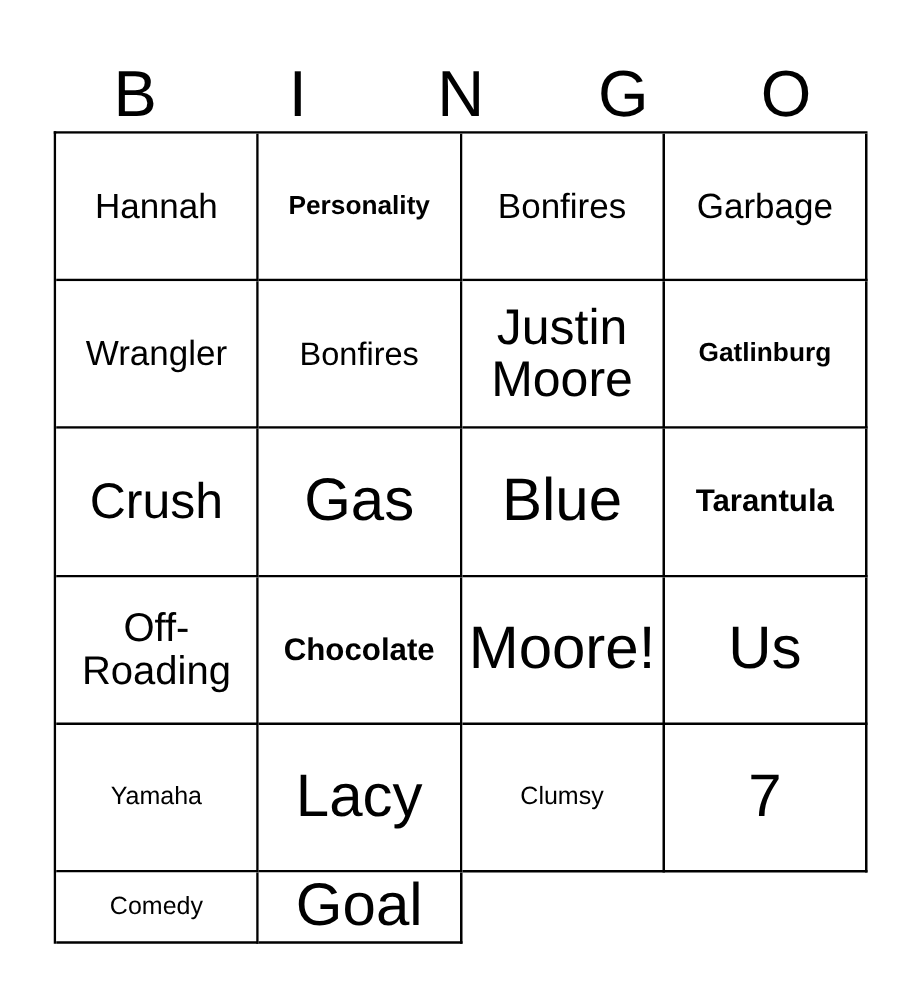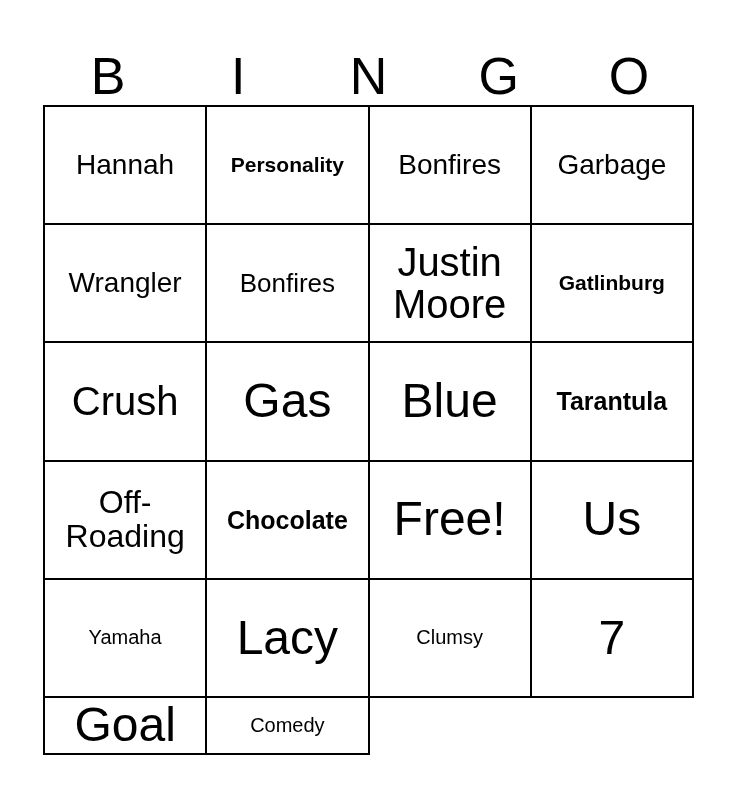--- a/index.html
+++ b/index.html
@@ -145,38 +145,38 @@
       <div class="cell">
         <span class="cell-text fs-sm">Tarantula</span>
       </div>
       <div class="cell">
         <span class="cell-text fs-lg">Off-Roading</span>
       </div>
       <div class="cell">
         <span class="cell-text fs-sm">Chocolate</span>
       </div>
       <div class="cell">
-        <span class="cell-text fs-xxl">Free!</span>
+        <span class="cell-text fs-xxl">Moore!</span>
       </div>
       <div class="cell">
         <span class="cell-text fs-xxl">Us</span>
       </div>
       <div class="cell">
         <span class="cell-text fs-md2">Yamaha</span>
       </div>
       <div class="cell">
         <span class="cell-text fs-xxl">Lacy</span>
       </div>
       <div class="cell">
         <span class="cell-text fs-md2">Clumsy</span>
       </div>
       <div class="cell">
         <span class="cell-text fs-xxl">7</span>
       </div>
       <div class="cell">
-        <span class="cell-text fs-xxl">Goal</span>
+        <span class="cell-text fs-md2">Comedy</span>
       </div>
       <div class="cell">
-        <span class="cell-text fs-md2">Comedy</span>
+        <span class="cell-text fs-xxl">Goal</span>
       </div>
     </div>
 
 </div>
 
 </body></html>

